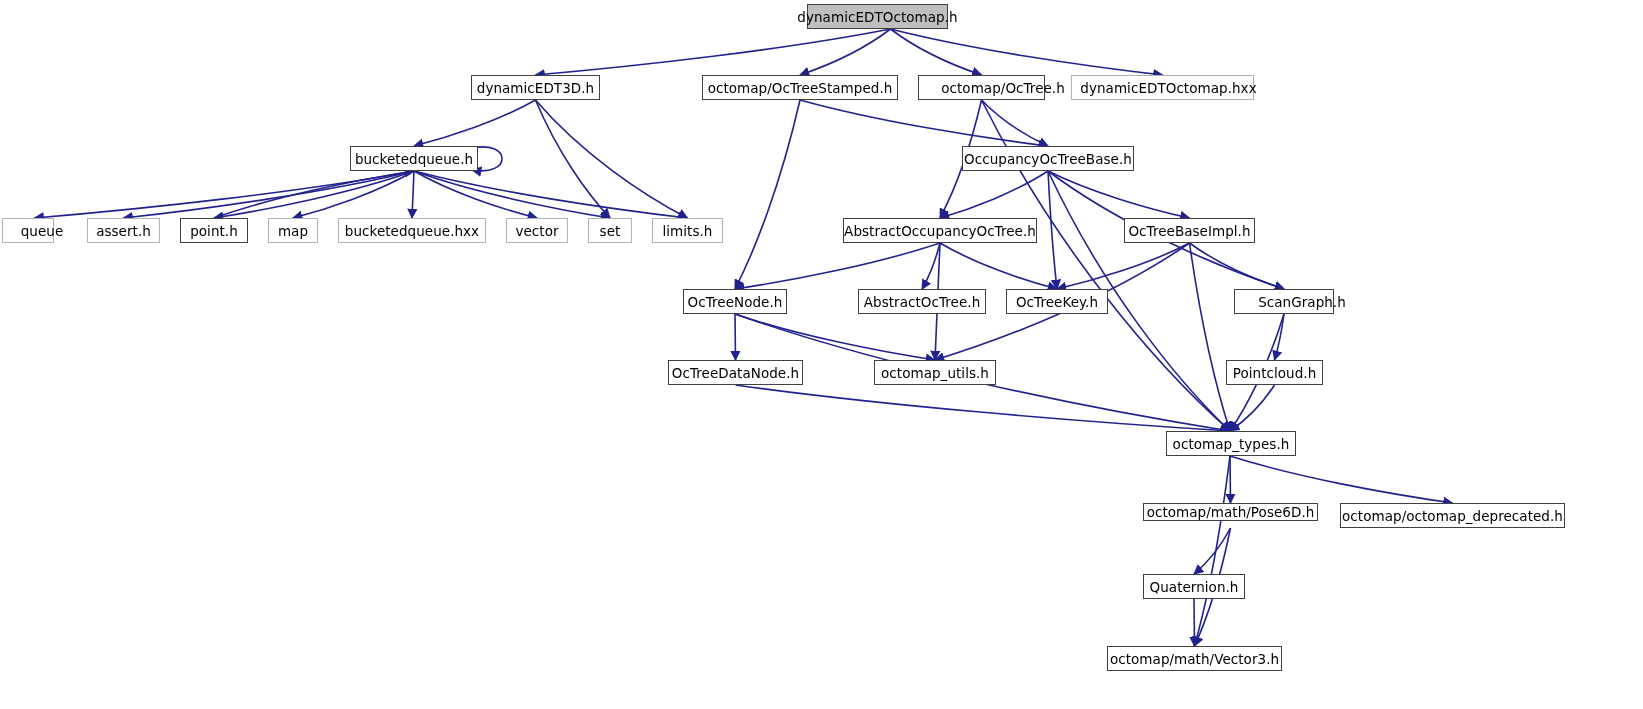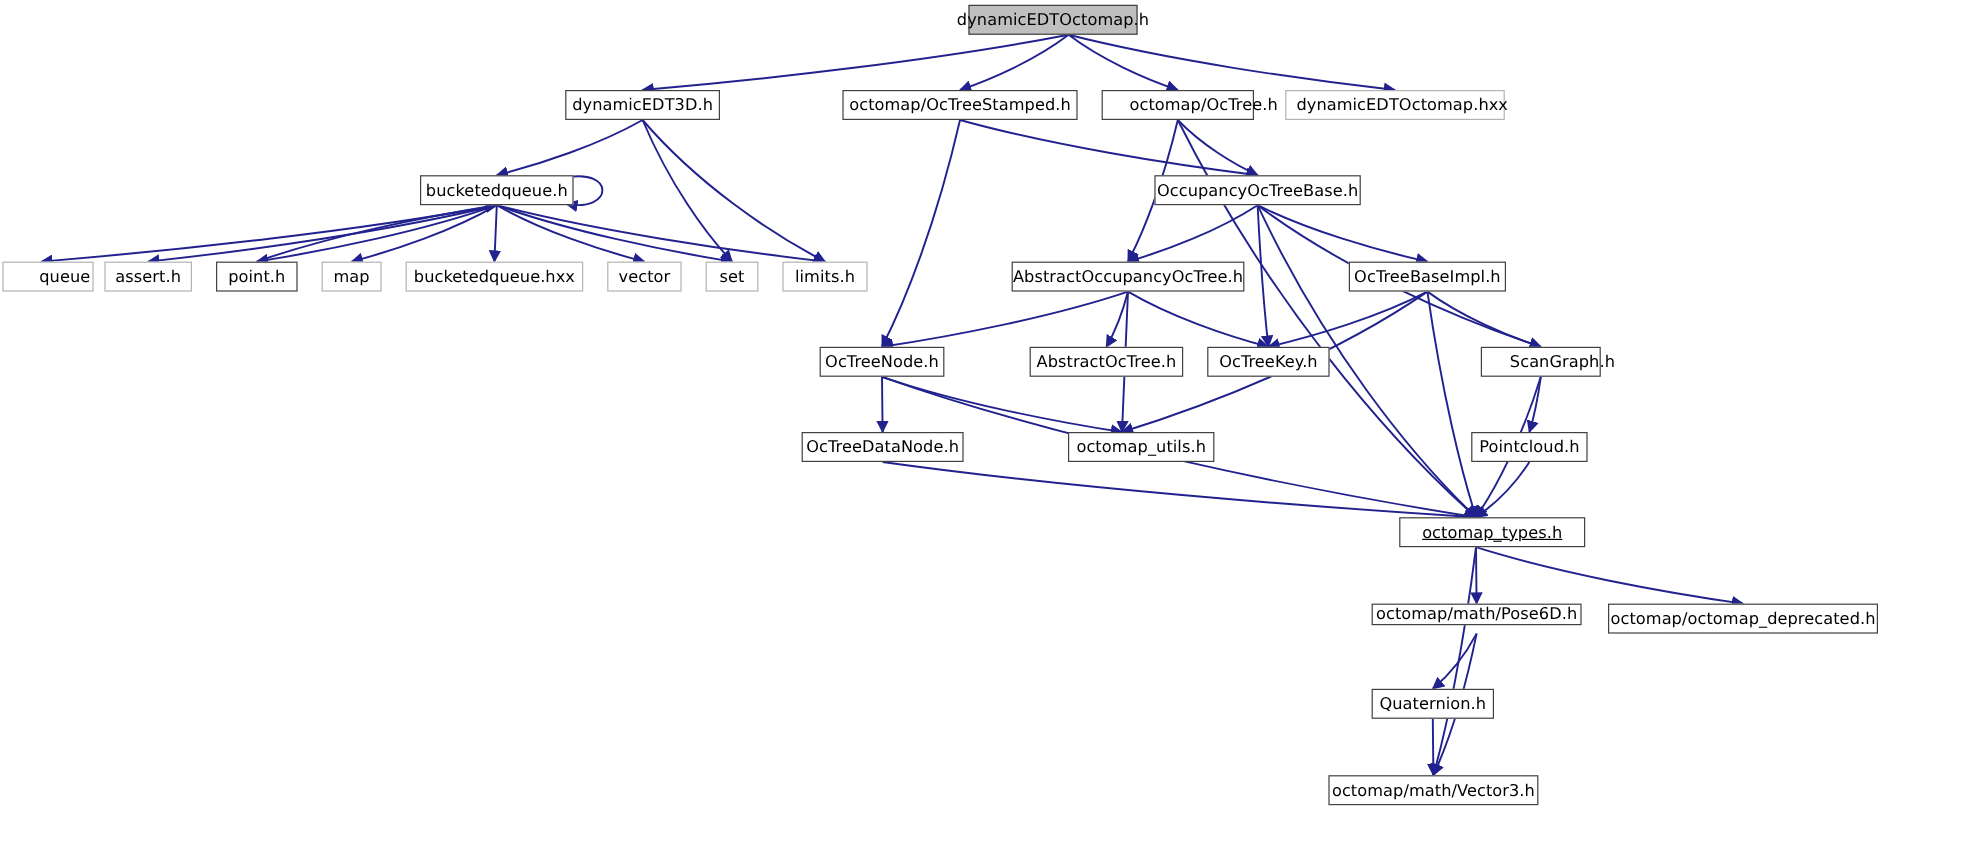--- a/index.html
+++ b/index.html
@@ -97,21 +97,21 @@
       </div>
       <div class="node system" style="left: 1071px; top: 75px; width: 183px; height: 25px; padding-left: 12px;">
         <span>dynamicEDTOctomap.hxx</span>
       </div>
       <div class="node local" style="left: 350px; top: 146px; width: 128px; height: 25px;">
         <span>bucketedqueue.h</span>
       </div>
       <div class="node local" style="left: 962px; top: 146px; width: 172px; height: 25px;">
         <span>OccupancyOcTreeBase.h</span>
       </div>
-      <div class="node system" style="left: 2px; top: 218px; width: 76px; height: 25px; padding-left: 28px;">
+      <div class="node system" style="left: 2px; top: 218px; width: 52px; height: 25px; padding-left: 28px;">
         <span>queue</span>
       </div>
       <div class="node system" style="left: 87px; top: 218px; width: 73px; height: 25px; text-align: right;">
         <span>assert.h</span>
       </div>
       <div class="node local" style="left: 180px; top: 218px; width: 68px; height: 25px;">
         <span>point.h</span>
       </div>
       <div class="node system" style="left: 268px; top: 218px; width: 50px; height: 25px;">
         <span>map</span>
@@ -142,27 +142,27 @@
       </div>
       <div class="node local" style="left: 1006px; top: 289px; width: 102px; height: 25px;">
         <span>OcTreeKey.h</span>
       </div>
       <div class="node local" style="left: 1234px; top: 289px; width: 100px; height: 25px; padding-left: 36px;">
         <span>ScanGraph.h</span>
       </div>
       <div class="node local" style="left: 668px; top: 360px; width: 135px; height: 25px;">
         <span>OcTreeDataNode.h</span>
       </div>
-      <div class="node local" style="left: 874px; top: 360px; width: 122px; height: 25px; margin-left: 16px;">
+      <div class="node local" style="left: 874px; top: 360px; width: 122px; height: 25px;">
         <span>octomap_utils.h</span>
       </div>
       <div class="node local" style="left: 1226px; top: 360px; width: 97px; height: 25px;">
         <span>Pointcloud.h</span>
       </div>
-      <div class="node local" style="left: 1166px; top: 431px; width: 155px; height: 25px; text-decoration: underline;">
+      <div class="node local" style="left: 1166px; top: 431px; width: 130px; height: 25px;">
         <span>octomap_types.h</span>
       </div>
       <div class="node local" style="left: 1143px; top: 503px; width: 175px; height: 18px;">
         <span>octomap/math/Pose6D.h</span>
       </div>
       <div class="node local" style="left: 1340px; top: 503px; width: 225px; height: 25px;">
         <span>octomap/octomap_deprecated.h</span>
       </div>
       <div class="node local" style="left: 1143px; top: 574px; width: 102px; height: 25px;">
         <span>Quaternion.h</span>

